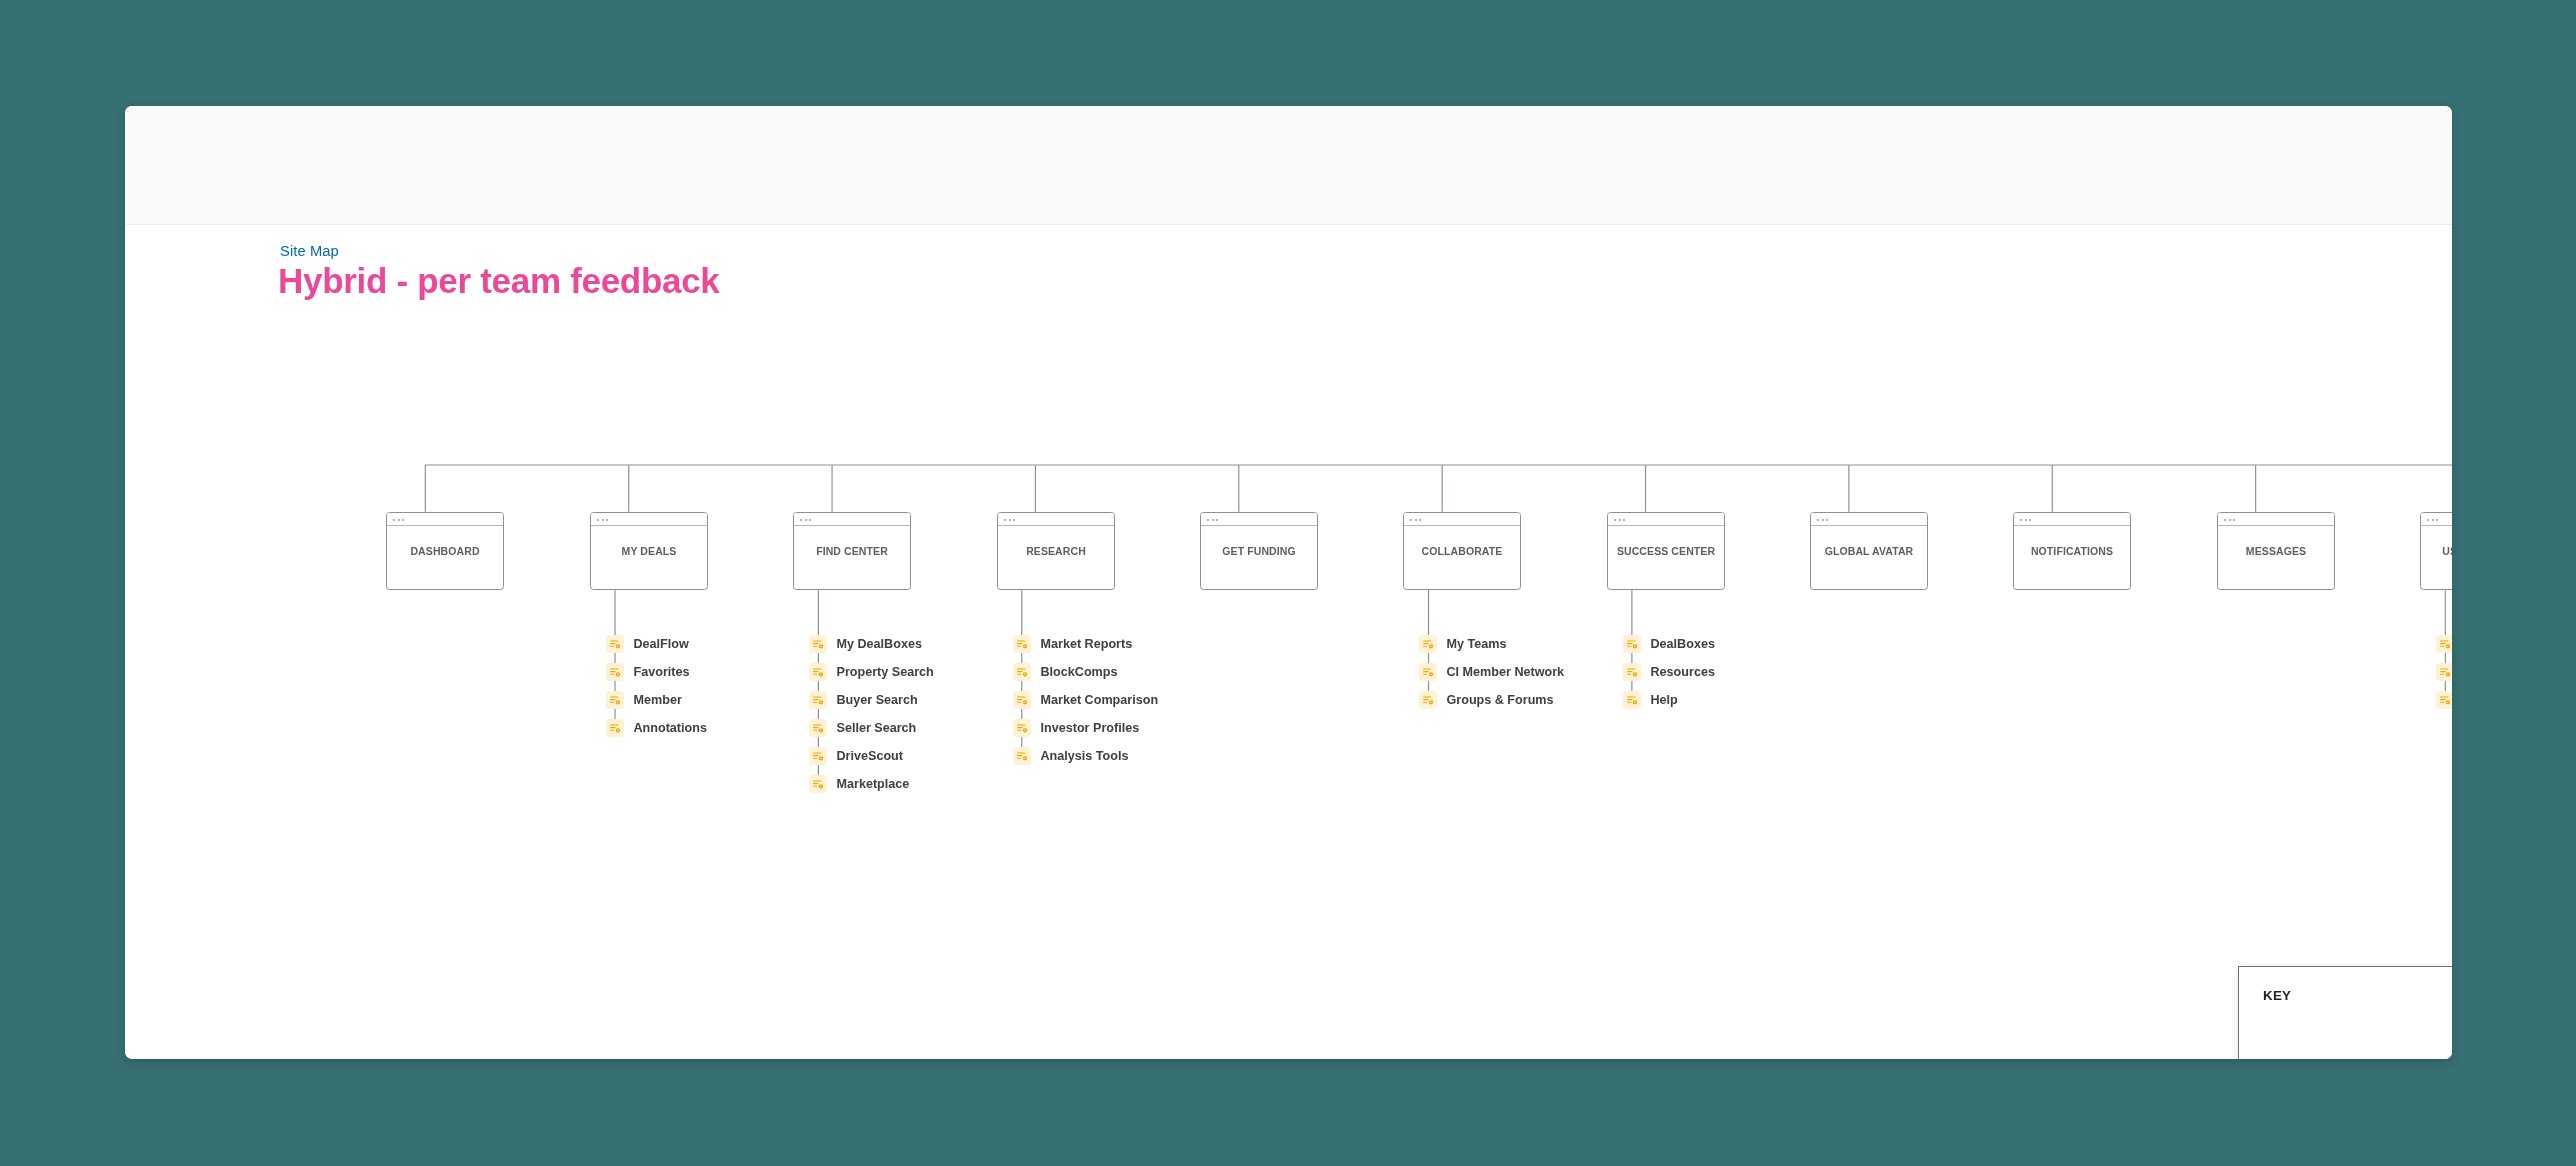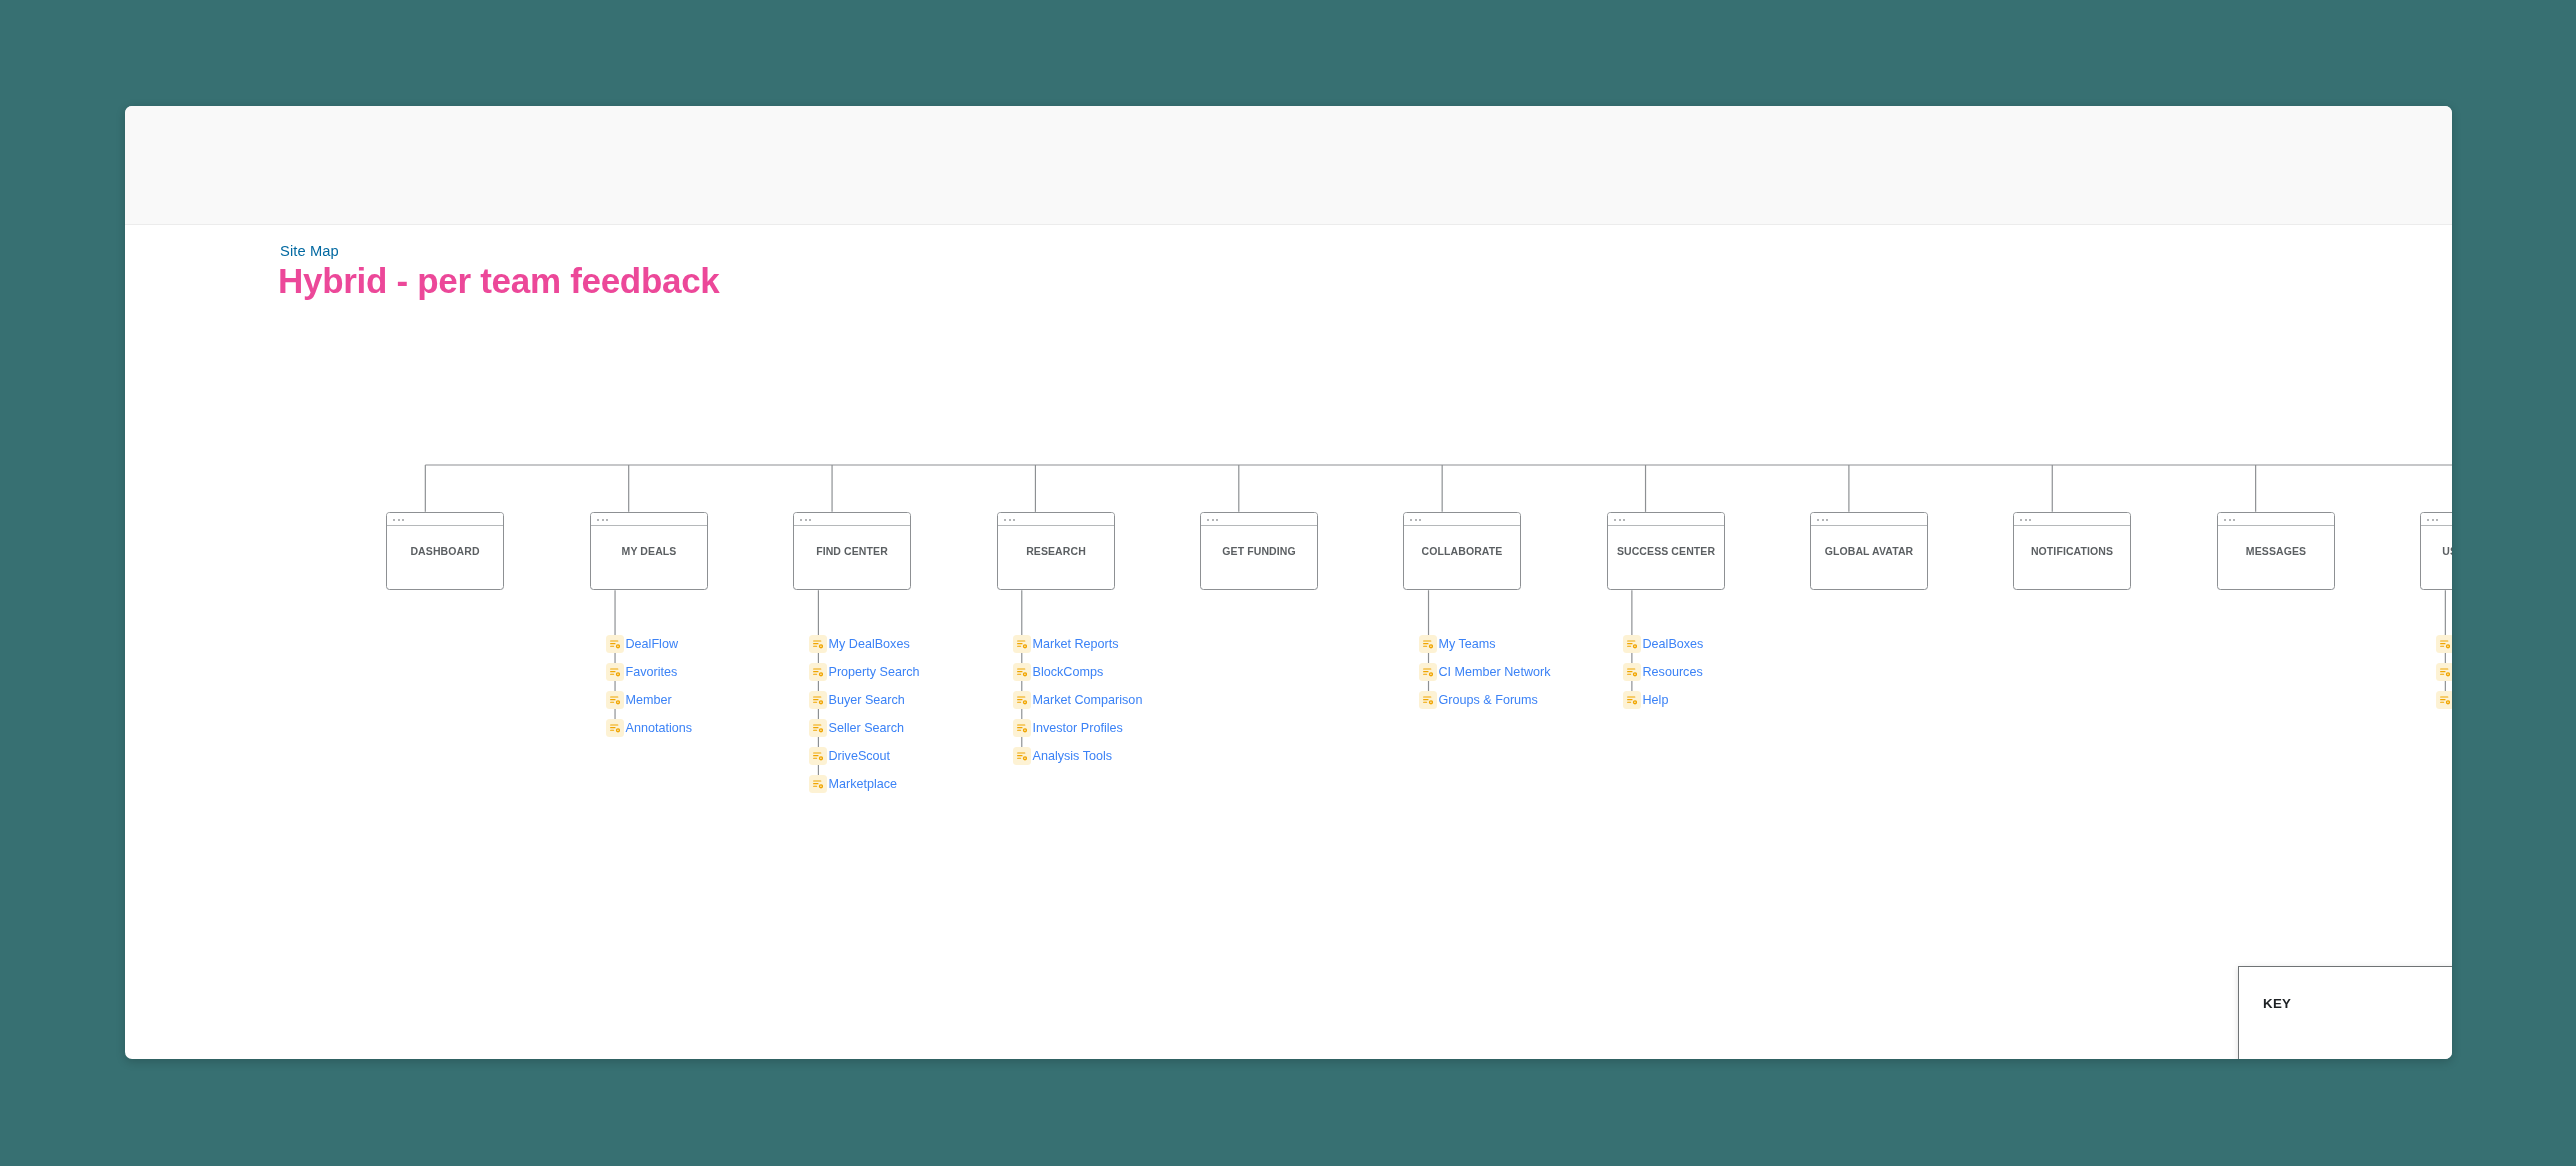--- a/index.html
+++ b/index.html
@@ -140,24 +140,25 @@
     width: 17.5px;
     height: 17.5px;
     border-radius: 3.5px;
     background: #fdf2d4;
     display: flex;
     align-items: center;
     justify-content: center;
   }
   .feat-icon svg { display: block; }
   .child-label {
-    margin-left: 2px;
+    margin-left: 10px;
     font-size: 12.6px;
-    color: #3b82f6;
+    color: #404040;
     white-space: nowrap;
+    font-weight: bold;
   }
 
   
   #key-box {
     position: absolute;
     left: 2113px;
     top: 860px;
     width: 342px;
     height: 200px;
     background: #ffffff;
@@ -165,21 +166,20 @@
     box-shadow: 0 1.4px 6.3px rgba(0,0,0,0.13);
   }
   #key-title {
     position: absolute;
     left: 24px;
     top: 21px;
     font-size: 13.3px;
     font-weight: bold;
     color: #1d2124;
     letter-spacing: 0.3px;
-    margin-top: 8px;
   }
 </style>
 </head>
 <body>
 
 <div id="app-card">
 
   <div id="card-header"></div>
   <div id="breadcrumb">Site Map</div>
   <h1 id="page-title">Hybrid - per team feedback</h1>

